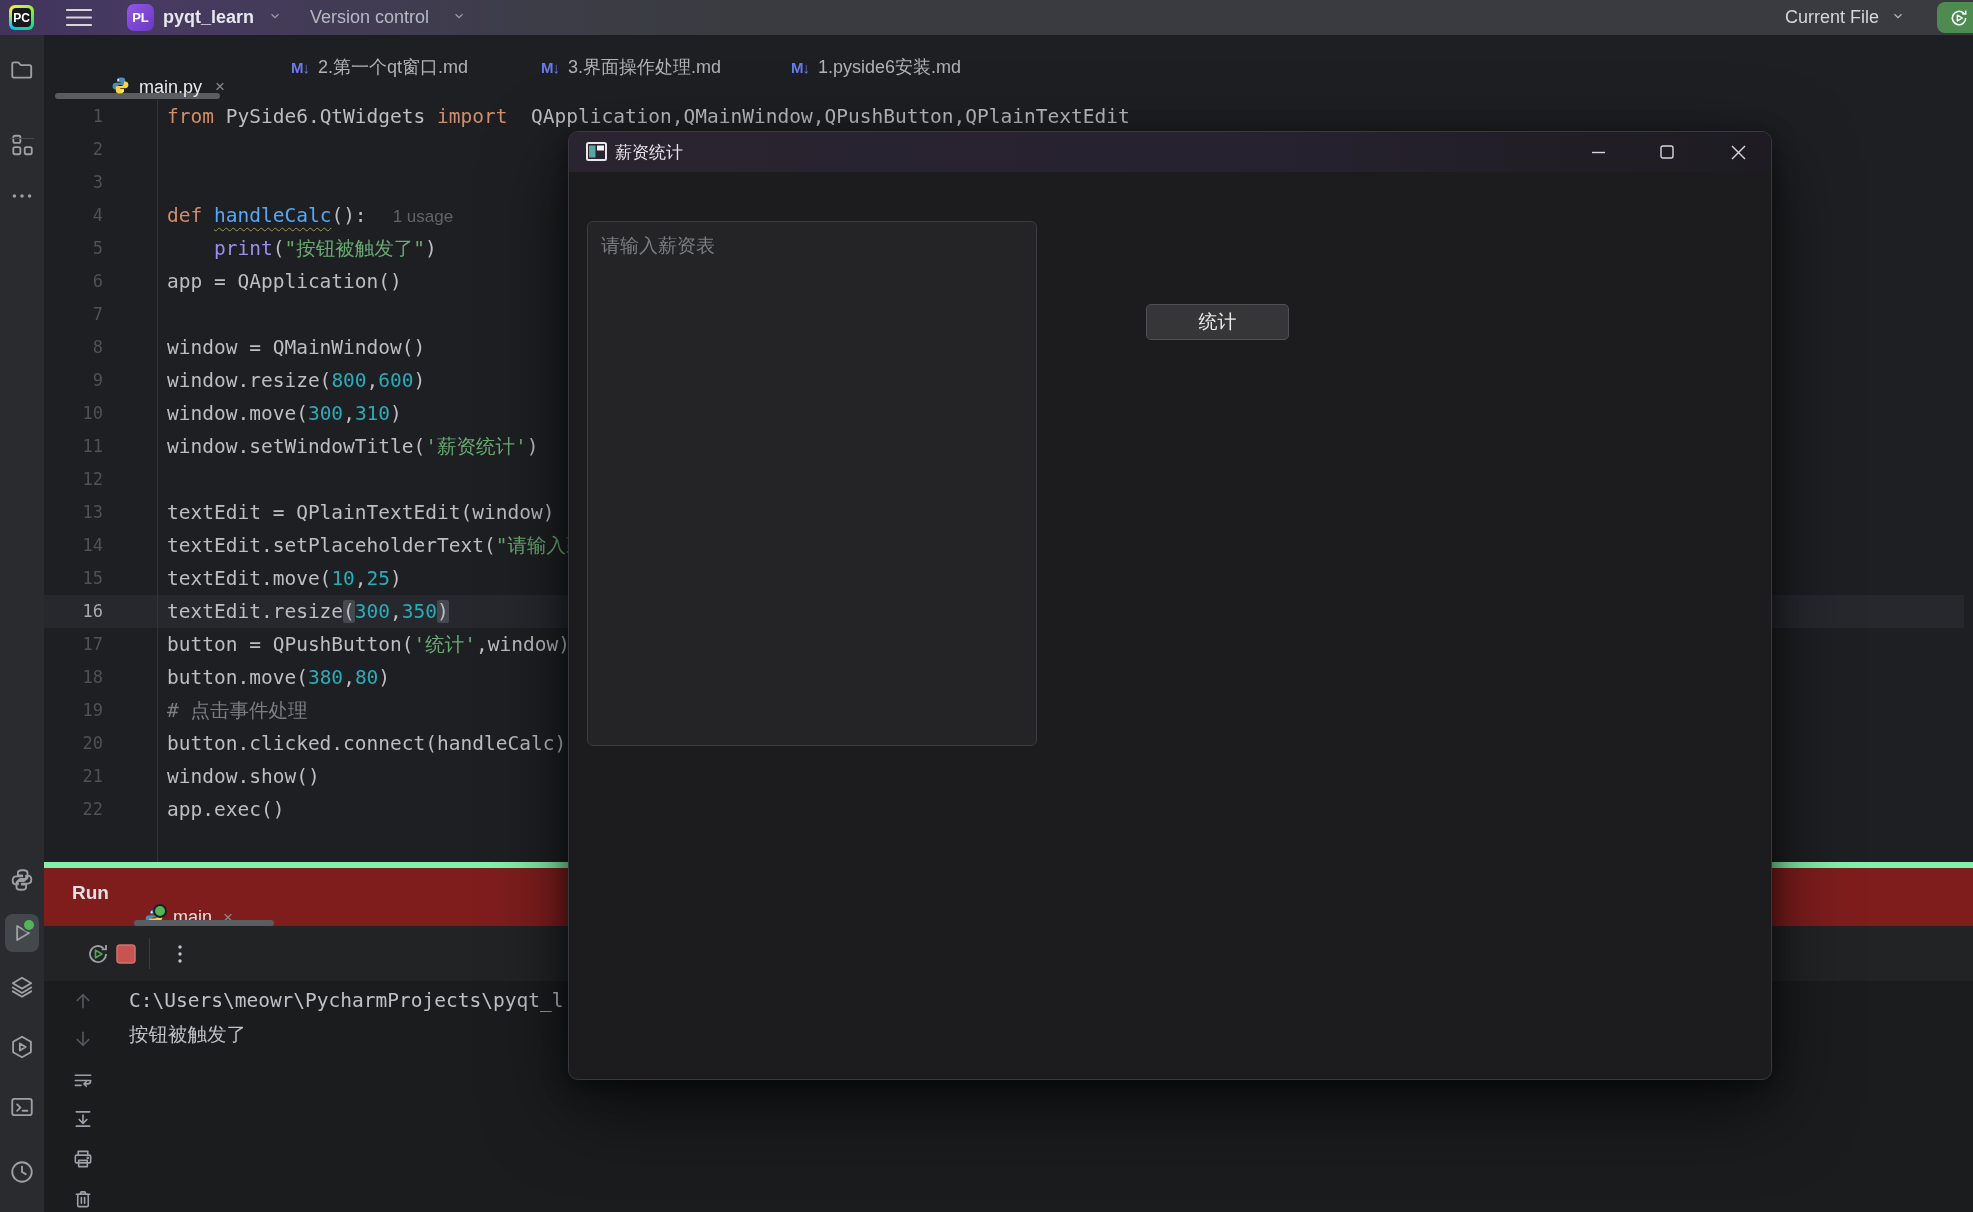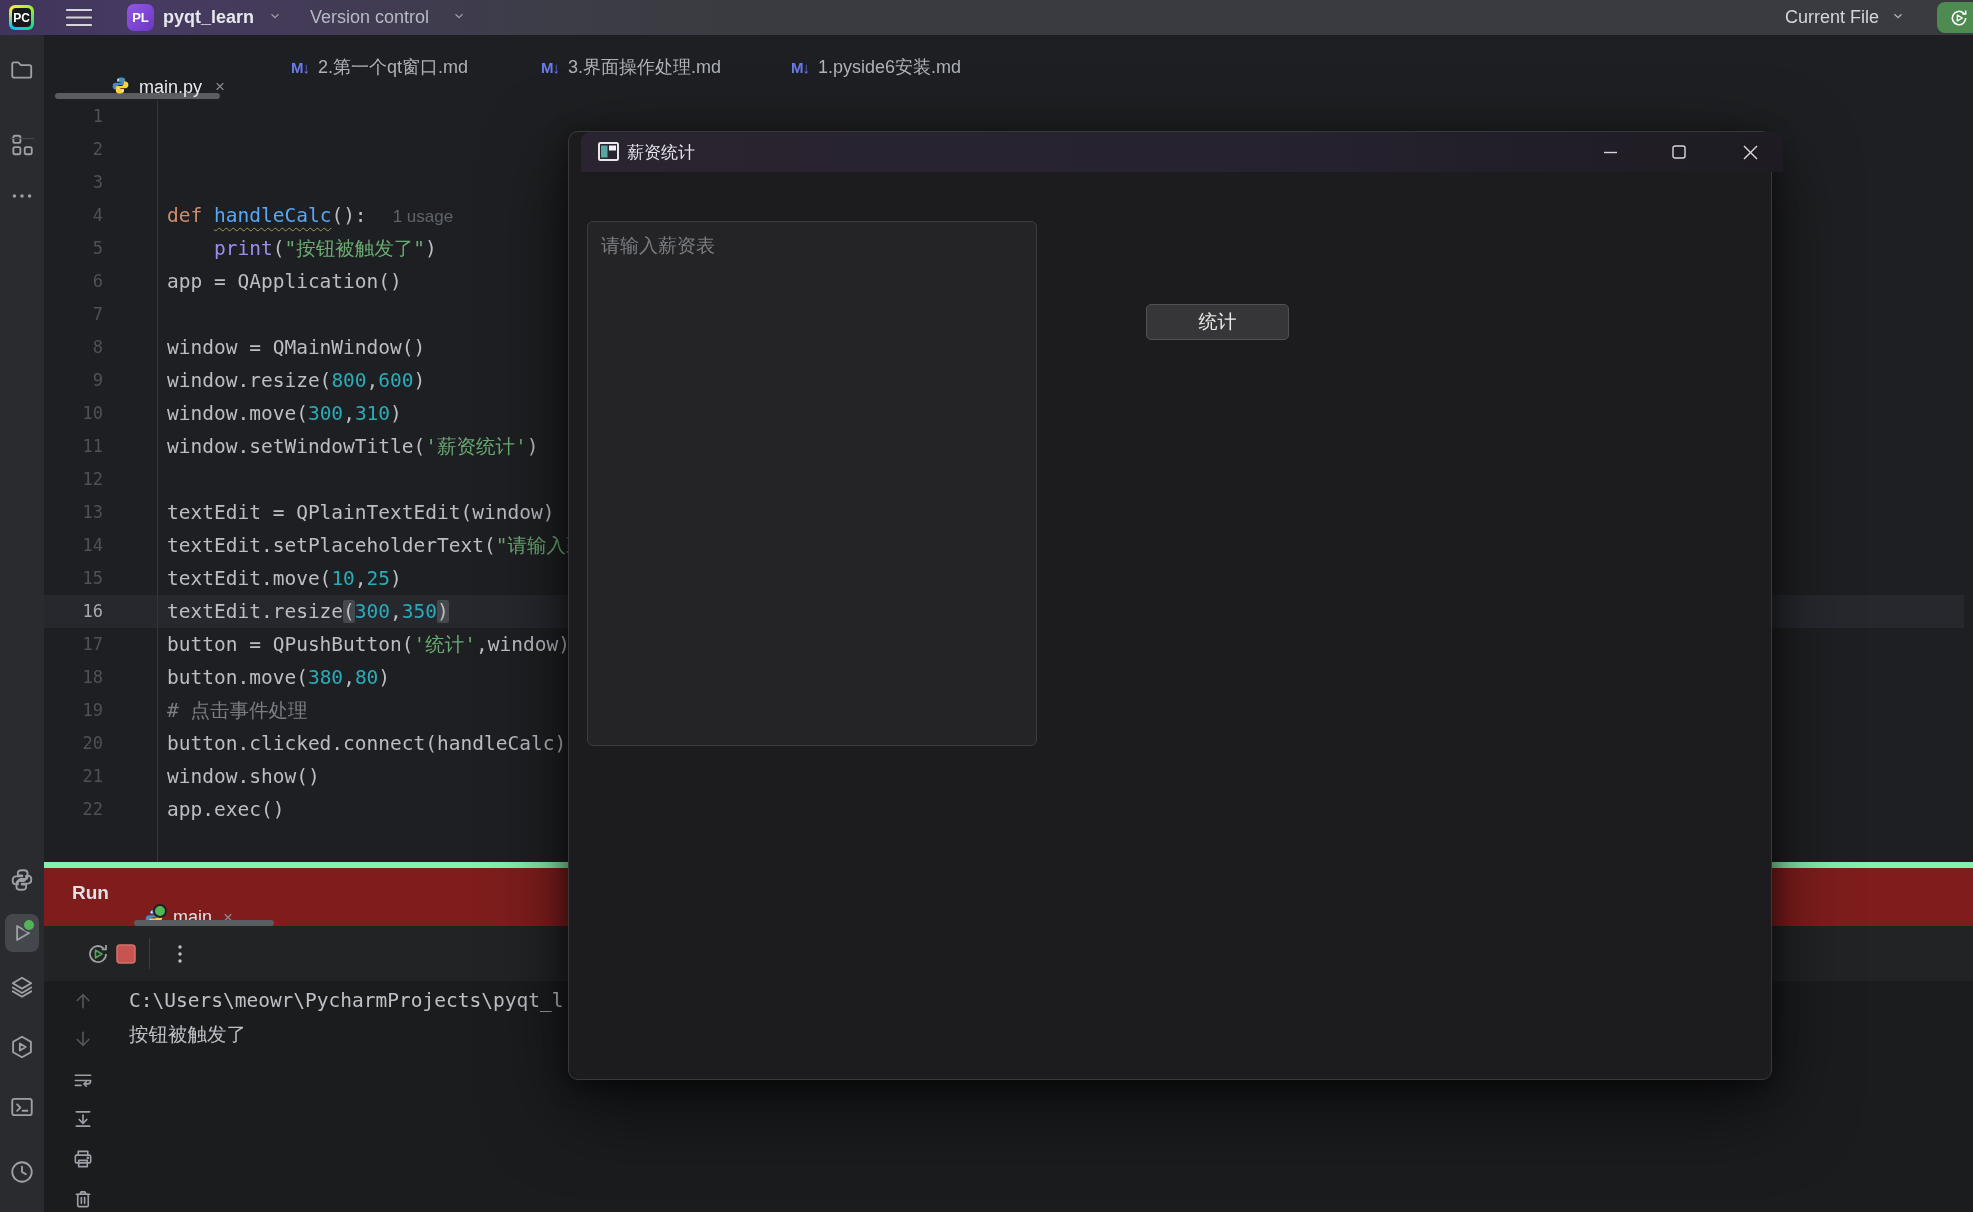--- a/index.html
+++ b/index.html
@@ -79,21 +79,21 @@
   .con-ic{position:absolute;left:39px;transform:translate(-50%,-50%);width:23px;height:23px;}
   .con-line{position:absolute;left:85px;white-space:pre;font:19.5px/34px "DejaVu Sans Mono",monospace;color:#bfc1c7;}
   .pywrap{position:relative;width:20px;height:20px;}
   .pywrap .gdot{position:absolute;right:-3px;top:-4px;width:10px;height:10px;border-radius:50%;
      background:#53b458;border:2px solid #1e1f22;}
 
   
   #dialog{position:absolute;left:568px;top:131px;width:1204px;height:949px;border-radius:10px;
     background:#1c1c1f;border:1px solid #38383d;box-sizing:border-box;
     box-shadow:0 26px 80px rgba(0,0,0,.6),0 6px 24px rgba(0,0,0,.45);}
-  #dlg-titlebar{position:absolute;left:12px;top:0;width:100%;height:40px;border-radius:9px 9px 0 0;
+  #dlg-titlebar{position:absolute;left:0;top:0;width:100%;height:40px;border-radius:9px 9px 0 0;
     background:linear-gradient(90deg,#2a2430 0%,#272230 55%,#201d26 87%,#1e1c22 100%);}
   #dlg-title{position:absolute;left:46px;top:9px;font-size:17px;color:#e8e6ea;}
   .cap-btn{position:absolute;top:0;width:66px;height:40px;display:flex;align-items:center;justify-content:center;}
   #dlg-textedit{position:absolute;left:18px;top:89px;width:450px;height:525px;box-sizing:border-box;
     background:#242427;border:1px solid #3b3b40;border-radius:6px;resize:none;outline:none;
     padding:11px 13px;font:19px "Liberation Sans",sans-serif;color:#cfd2d8;}
   #dlg-textedit::placeholder{color:#7a7d82;}
   #dlg-button{position:absolute;left:577px;top:172px;width:143px;height:36px;box-sizing:border-box;
     background:#363638;border:1px solid #505055;border-radius:5px;color:#ececec;font-size:19px;
     display:flex;align-items:center;justify-content:center;}
@@ -206,20 +206,21 @@
       <span class="md-ic">M↓</span>
       <span class="lbl">1.pyside6安装.md</span>
     </div>
   </div>
 <div id="mystery-line"></div>
 
 <div id="editor">
   <div id="code-lines">
       <div class="code-row">
         <span class="ln">1</span>
+        <span class="code"><span class="tk-k">from</span><span class="tk-d"> PySide6.QtWidgets </span><span class="tk-k">import</span><span class="tk-d">  QApplication,QMainWindow,QPushButton,QPlainTextEdit</span></span>
       </div>
       <div class="code-row">
         <span class="ln">2</span>
         <span class="code"></span>
       </div>
       <div class="code-row">
         <span class="ln">3</span>
         <span class="code"></span>
       </div>
       <div class="code-row">

